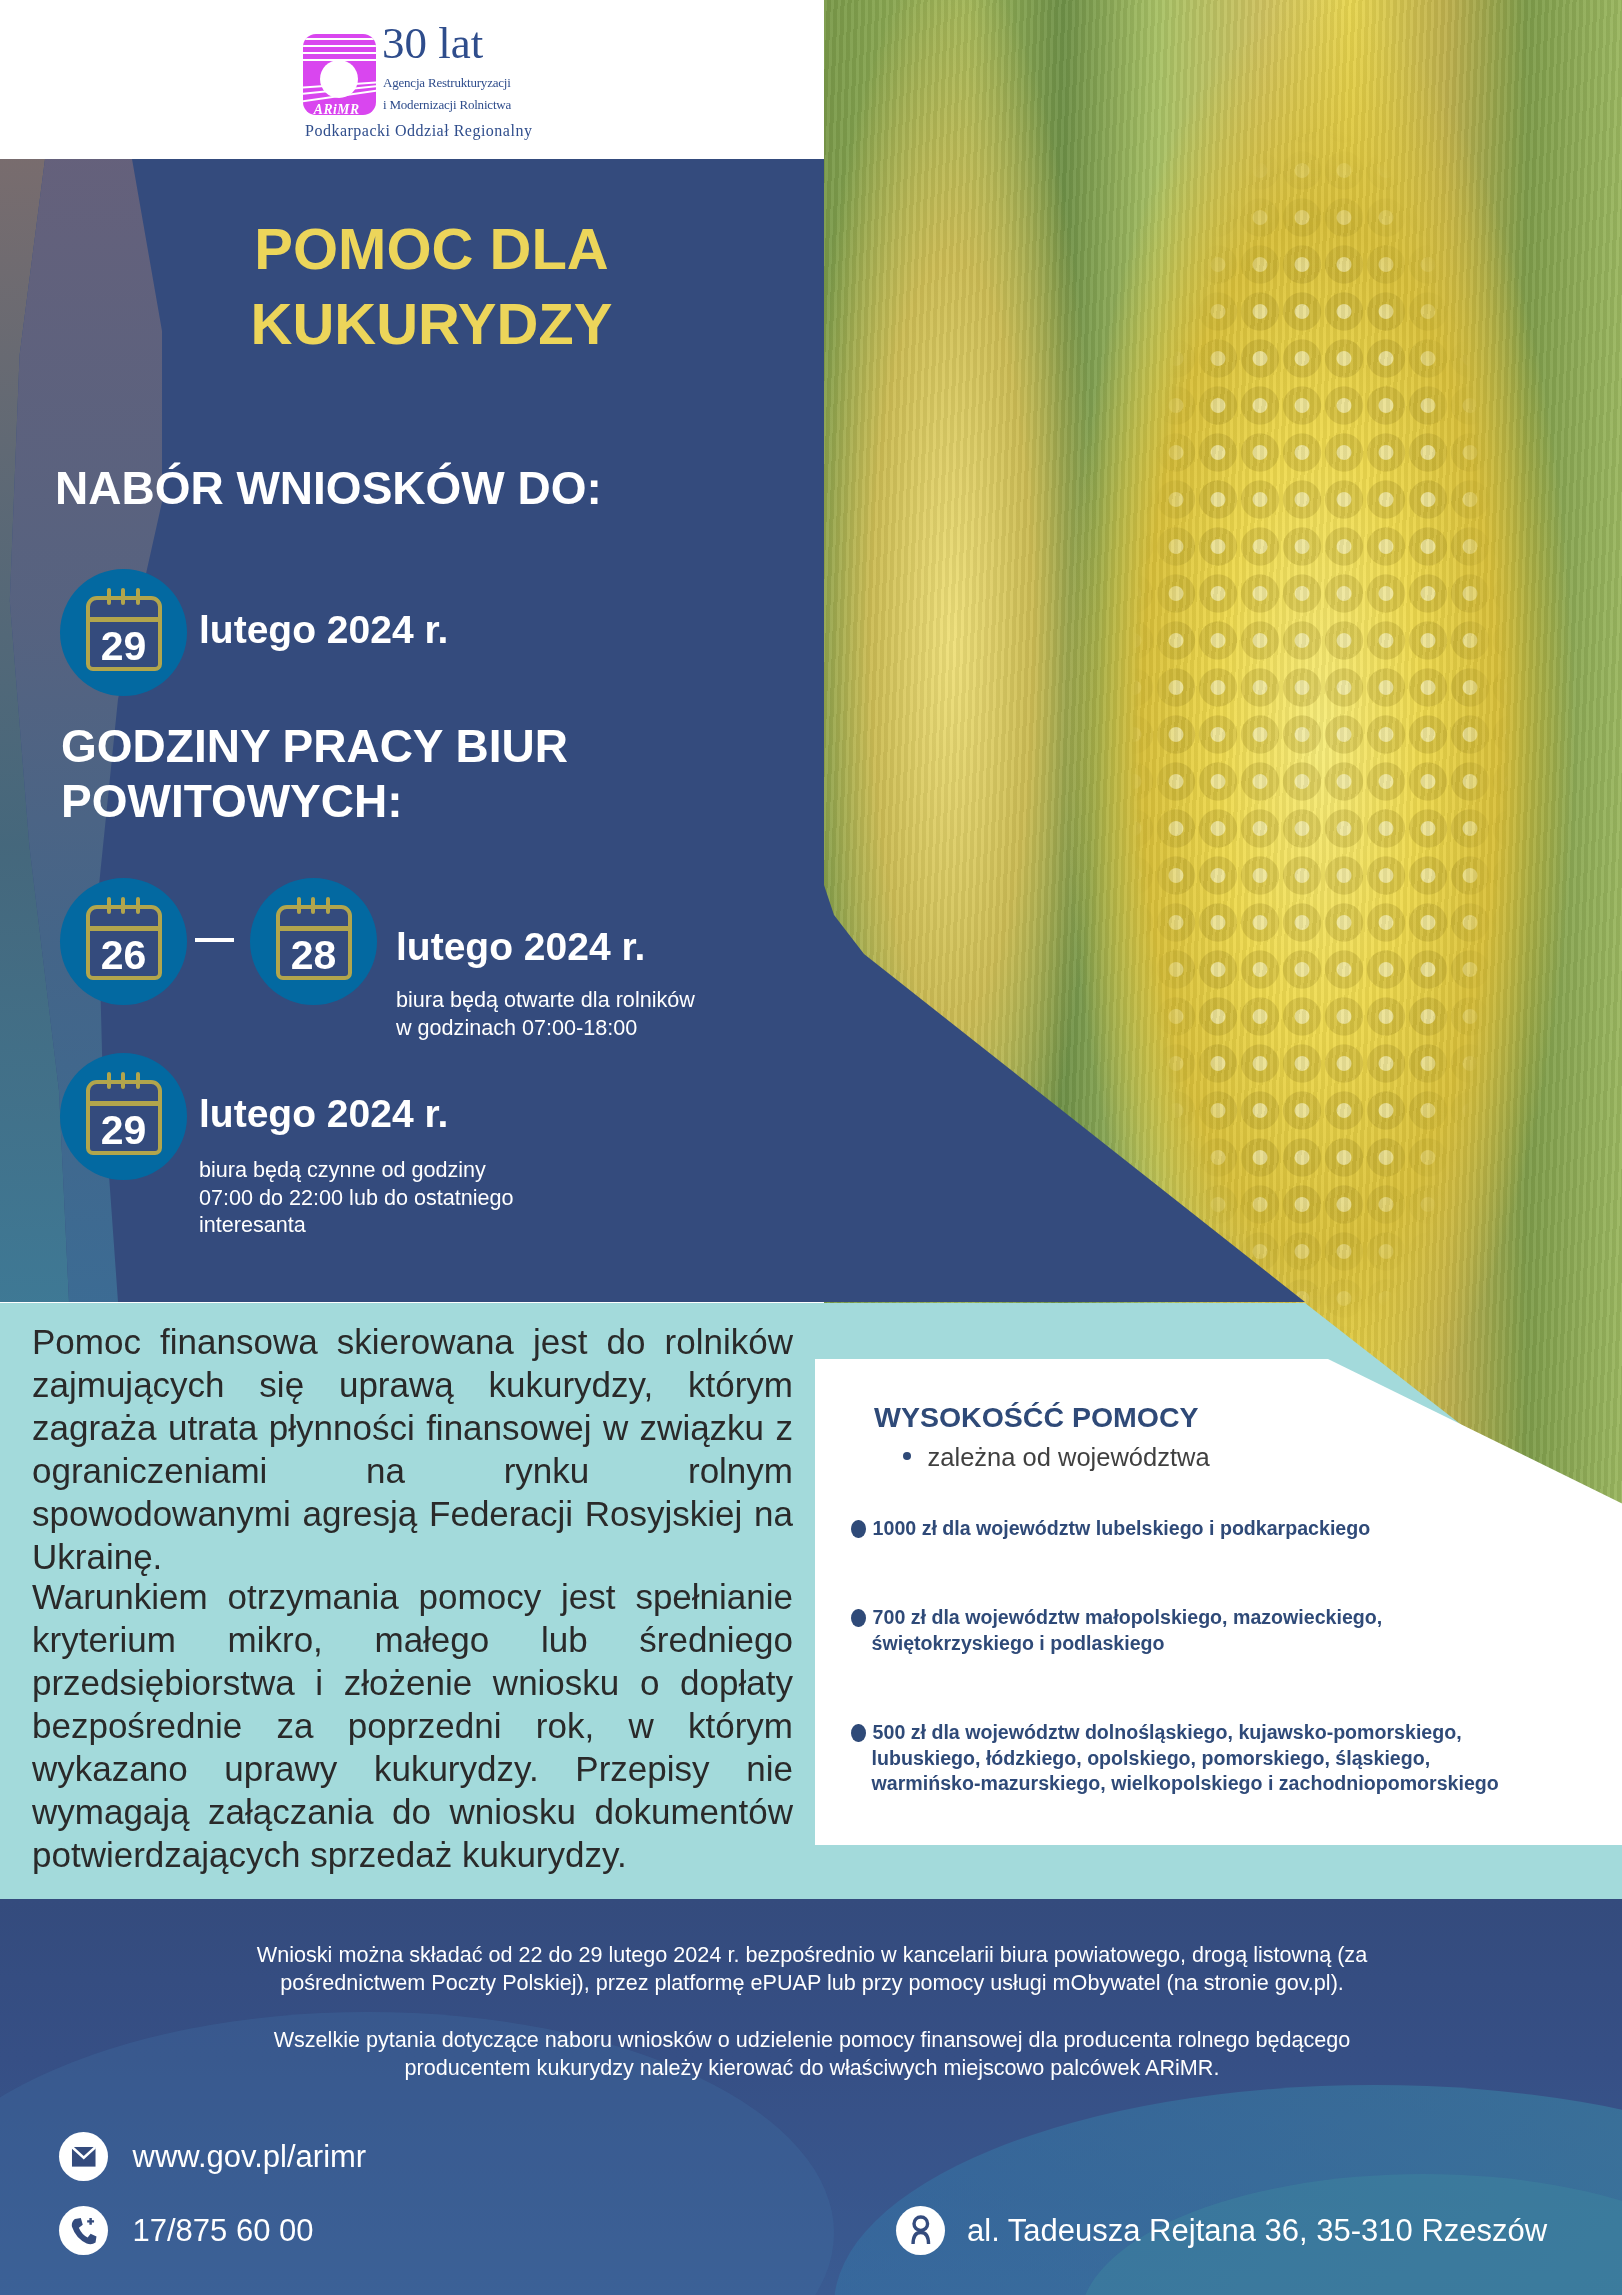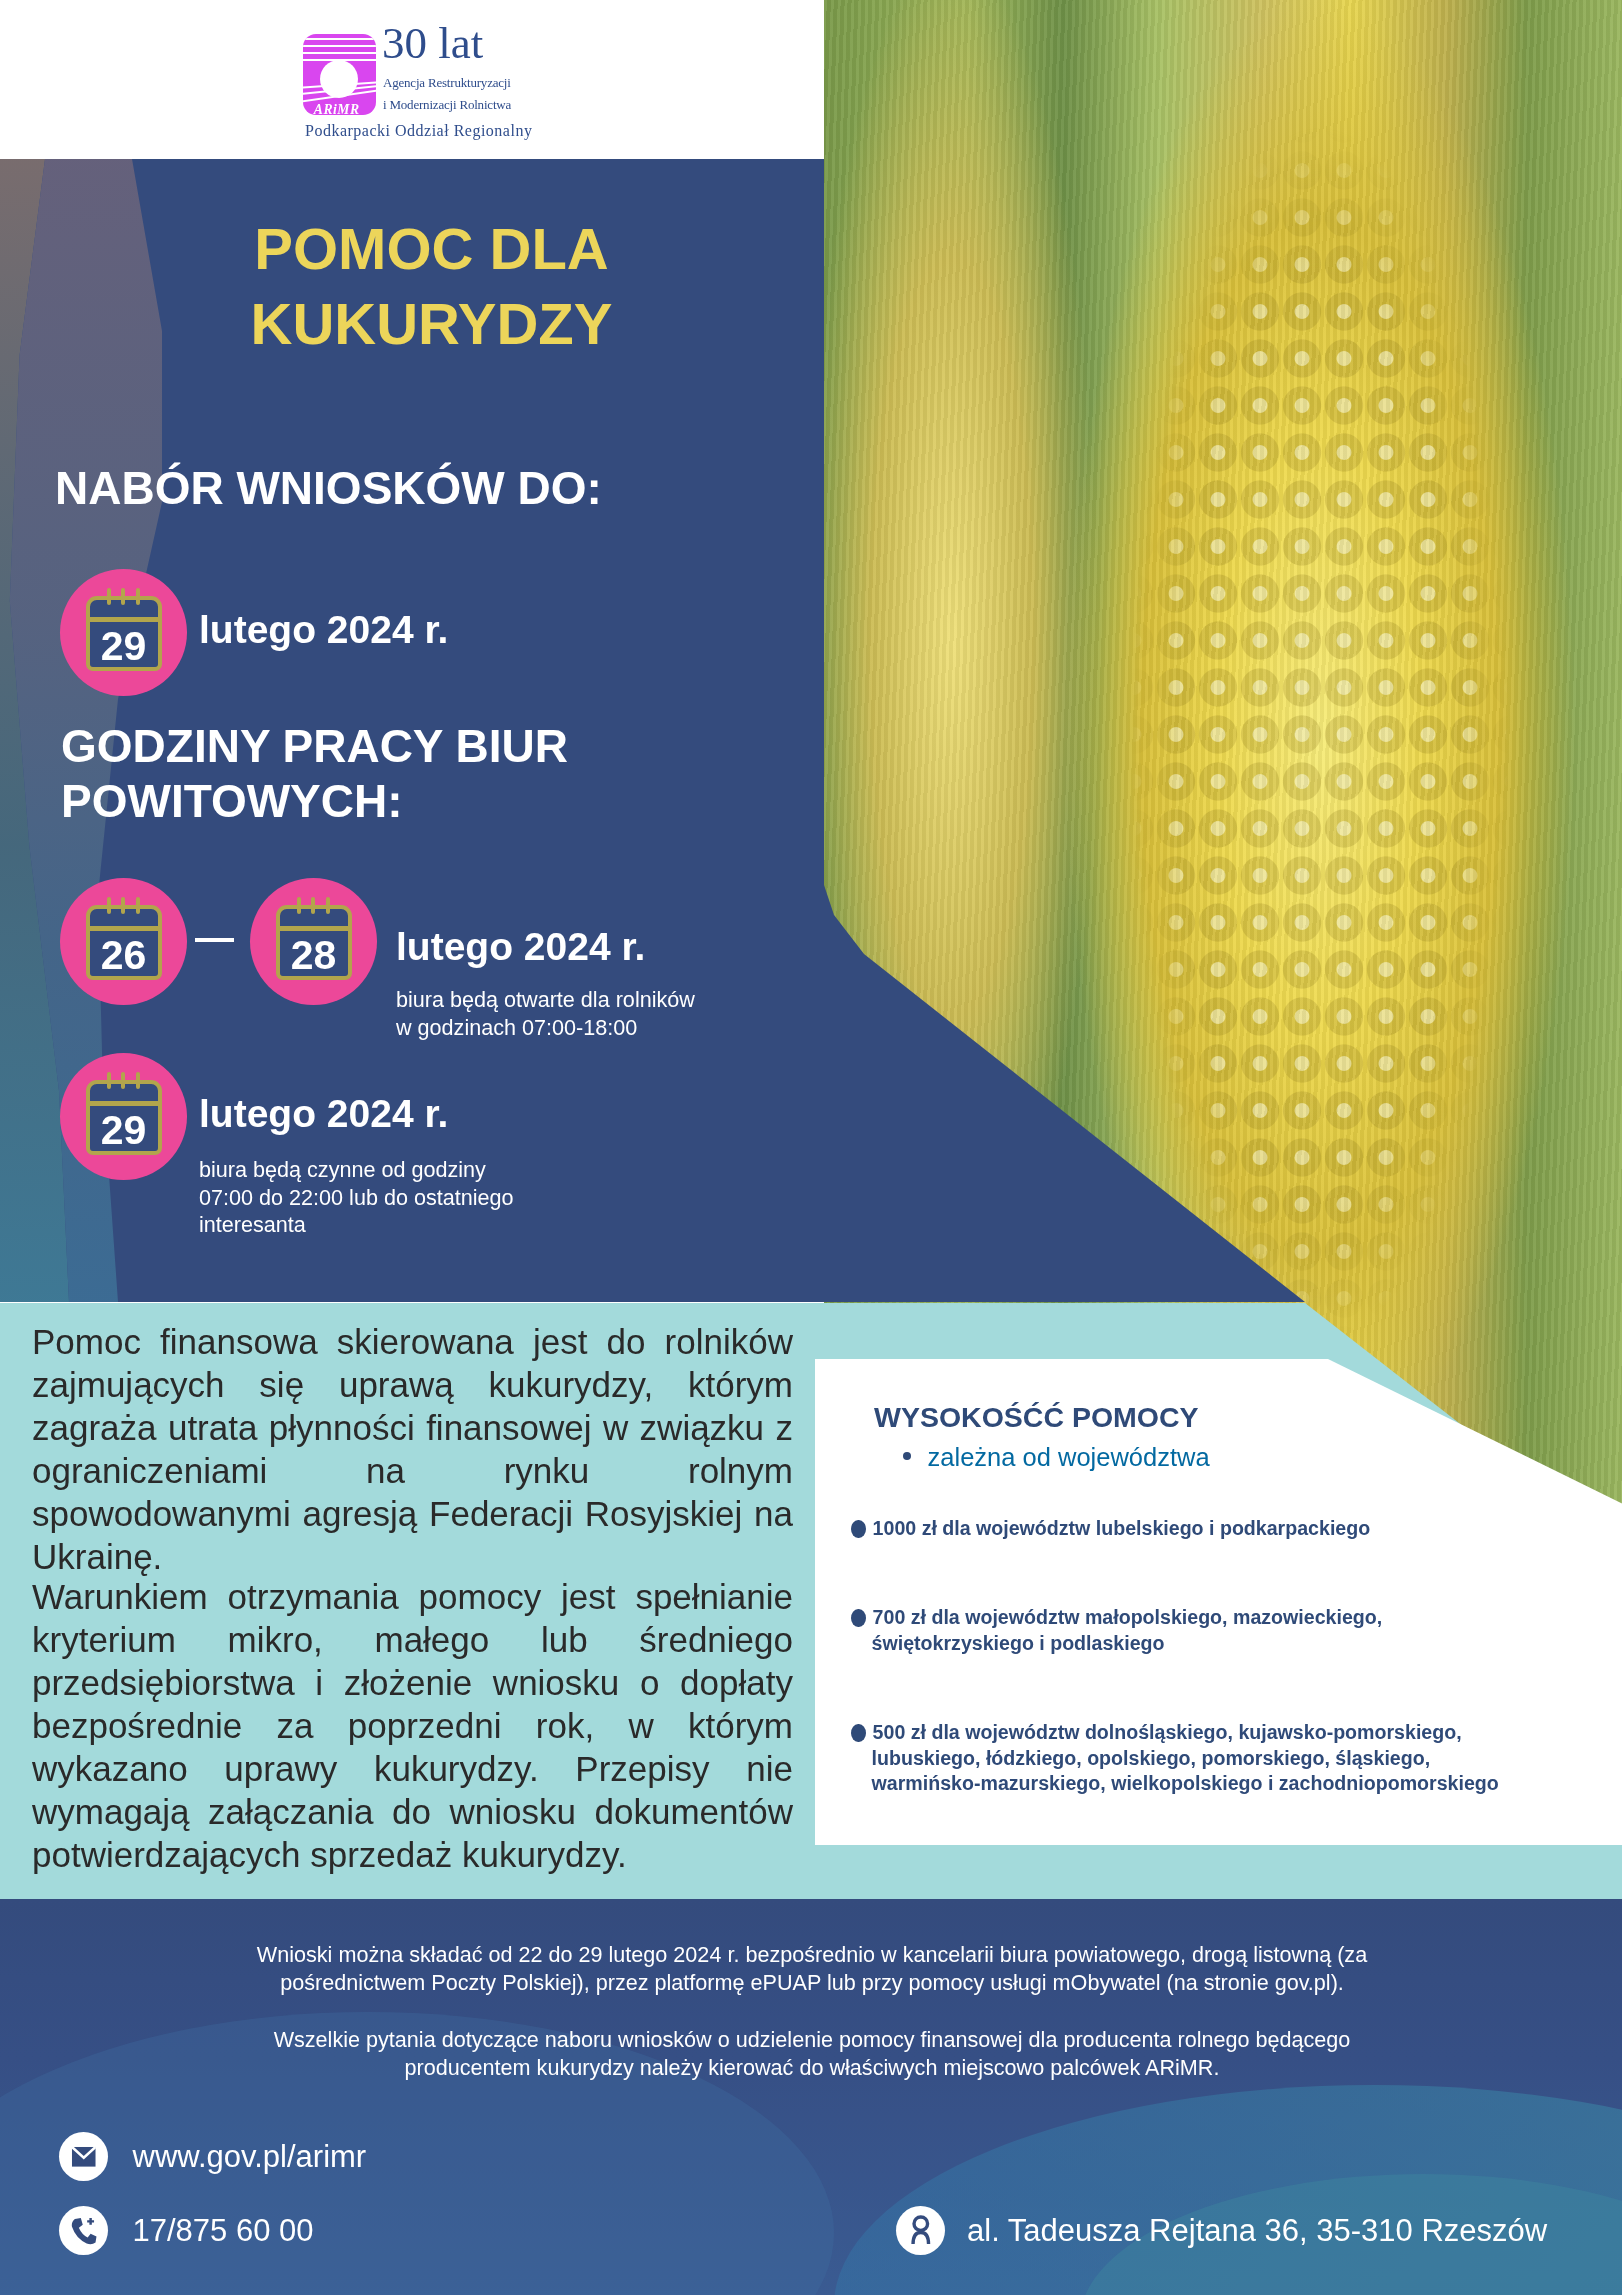--- a/index.html
+++ b/index.html
@@ -82,21 +82,21 @@
     color: #ecd55a; font-weight: bold; font-size: 58px; line-height: 75px; letter-spacing: 0px;
   }
   .h-white {
     position: absolute; color: #ffffff; font-weight: bold; letter-spacing: 0px;
   }
   .h-nabor { left: 55px; top: 461px; font-size: 46px; }
   .h-godz { left: 61px; top: 719px; font-size: 46px; line-height: 55px; }
 
   
   .cal {
-    position: absolute; width: 127px; height: 127px; border-radius: 50%; background: #ec4899;
+    position: absolute; width: 127px; height: 127px; border-radius: 50%; background: #0369a1;
   }
   .cal .body {
     position: absolute; left: 25.5px; top: 27px; width: 76px; height: 75px;
     border: 4.4px solid #b2a54c; border-radius: 10.8px 10.8px 6.9px 6.9px;
     background: #344b7d;
   }
   .cal .bar { position: absolute; left: 25.5px; top: 48px; width: 76px; height: 4.9px; background: #b2a54c; }
   .cal .ring { position: absolute; top: 18.6px; width: 3.9px; height: 17.7px; border-radius: 2px; background: #b2a54c; }
   .cal .num {
     position: absolute; left: 0; top: 57px; width: 127px; text-align: center;
@@ -124,21 +124,21 @@
 
   
   .card {
     position: absolute; left: 815px; top: 1359px; width: 808px; height: 486px; background: #ffffff;
     clip-path: polygon(0 0, 513px 0, 808px 145px, 808px 486px, 0 486px);
   }
   .card-title {
     position: absolute; left: 874px; top: 1401px; color: #2f4a78; font-weight: bold; font-size: 28.5px;
   }
   .card-sub {
-    position: absolute; left: 903px; top: 1443px; color: #0369a1; font-size: 25.5px;
+    position: absolute; left: 903px; top: 1443px; color: #404040; font-size: 25.5px;
   }
   .card-sub .bullet {
     display: inline-block; width: 7.9px; height: 7.9px; border-radius: 50%; background: #2f4a78;
     margin-right: 16.7px; vertical-align: middle; position: relative; top: -2.9px;
   }
   .tier {
     position: absolute; left: 851px; color: #2f4a78; font-weight: bold; font-size: 19.6px; line-height: 25.5px;
     width: 756px;
   }
   .tier .dot {

